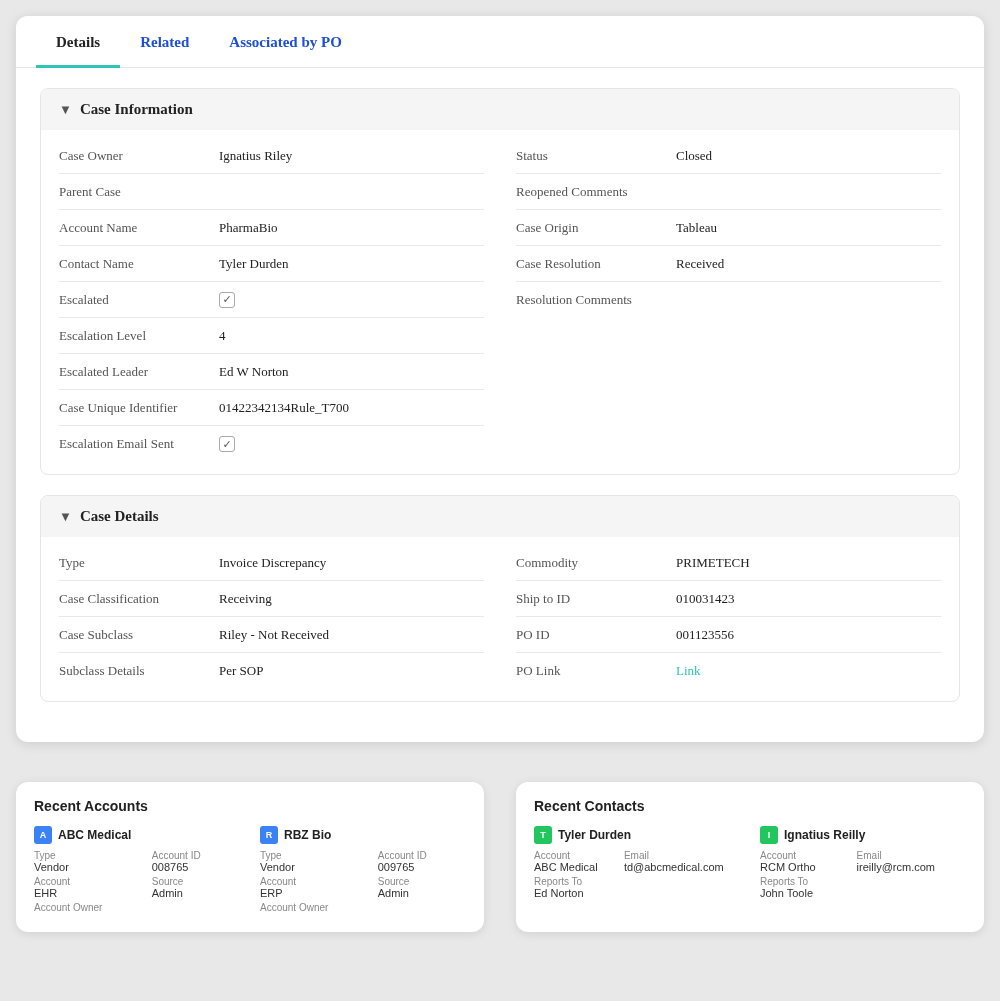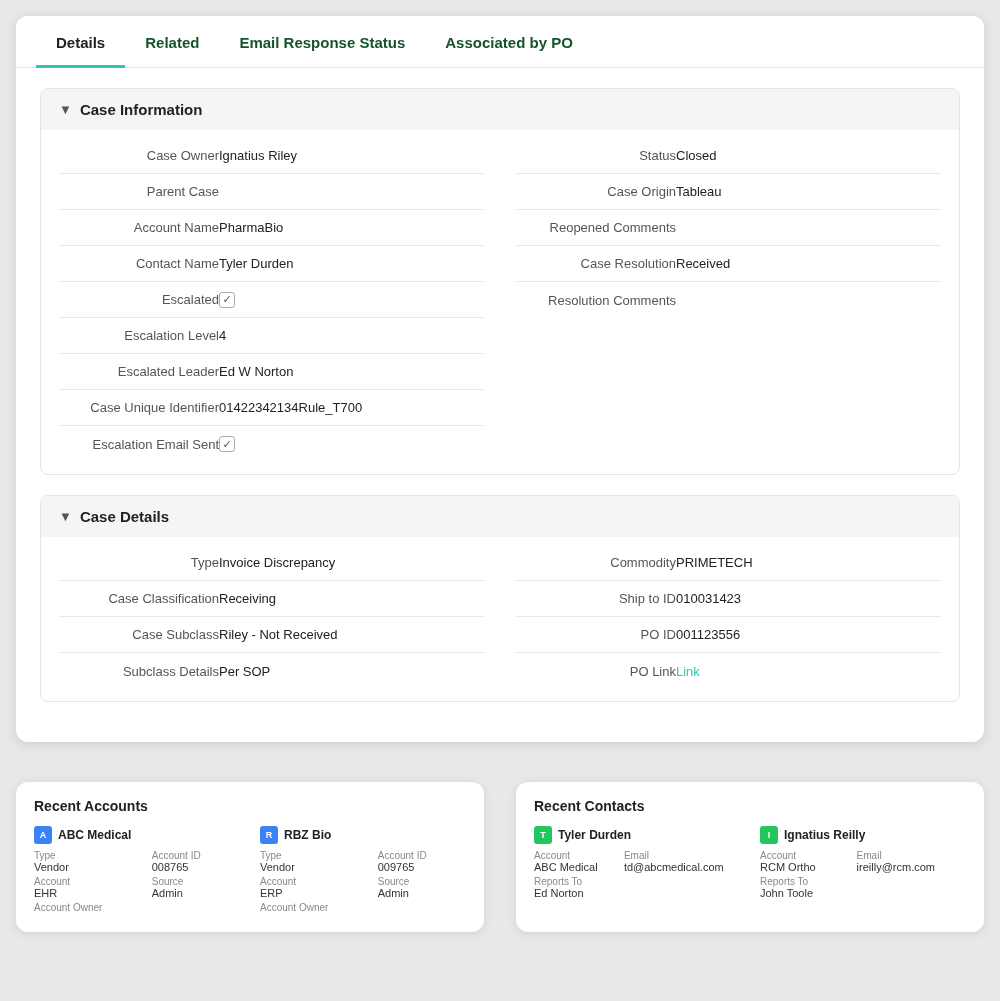--- a/index.html
+++ b/index.html
@@ -9,33 +9,34 @@
       font-size: 13px;
       color: #222;
       padding: 16px;
     }
     .main-card {
       background: #fff;
       border-radius: 12px;
       box-shadow: 0 2px 12px rgba(0,0,0,0.12);
       overflow: hidden;
       margin-bottom: 16px;
+      font-family: Liberation Serif, serif;
     }
     .tabs {
       display: flex;
       align-items: center;
       padding: 0 20px;
       border-bottom: 1px solid #e5e5e5;
       background: #fff;
     }
     .tab {
       padding: 18px 20px 14px;
       font-size: 15px;
       font-weight: 600;
-      color: #14532d;
+      color: #1d4ed8;
       cursor: pointer;
       border-bottom: 3px solid transparent;
       margin-bottom: -1px;
       white-space: nowrap;
     }
     .tab.active {
       color: #222;
       border-bottom: 3px solid #2ec4b6;
     }
     .content { padding: 20px 24px; }
@@ -75,21 +76,20 @@
       border-bottom: 1px solid #e8e8e8;
       padding: 9px 0;
       min-height: 36px;
     }
     .field-row:last-child { border-bottom: none; }
     .field-label {
       color: #555;
       font-size: 13px;
       width: 160px;
       flex-shrink: 0;
-      text-align: right;
     }
     .field-value {
       color: #222;
       font-size: 13px;
     }
     .field-value.link { color: #2ec4b6; cursor: pointer; }
     .checkbox-box {
       width: 16px; height: 16px;
       border: 1.5px solid #aaa;
       border-radius: 3px;
@@ -164,21 +164,20 @@
     }
   </style>
 </head>
 <body>
 
 <div class="main-card">
 
   <div class="tabs">
     <div class="tab active">Details</div>
     <div class="tab">Related</div>
-    <div class="tab">Email Response Status</div>
     <div class="tab">Associated by PO</div>
   </div>
 
   <div class="content">
 
     <div class="section">
       <div class="section-header">
         <span class="chevron">▼</span>
         <span class="section-title">Case Information</span>
       </div>
@@ -223,26 +222,26 @@
               <span class="checkbox-box">✓</span>
             </div>
           </div>
 
           <div class="fields-col">
             <div class="field-row">
               <span class="field-label">Status</span>
               <span class="field-value">Closed</span>
             </div>
             <div class="field-row">
+              <span class="field-label">Reopened Comments</span>
+              <span class="field-value"></span>
+            </div>
+            <div class="field-row">
               <span class="field-label">Case Origin</span>
               <span class="field-value">Tableau</span>
-            </div>
-            <div class="field-row">
-              <span class="field-label">Reopened Comments</span>
-              <span class="field-value"></span>
             </div>
             <div class="field-row">
               <span class="field-label">Case Resolution</span>
               <span class="field-value">Received</span>
             </div>
             <div class="field-row">
               <span class="field-label">Resolution Comments</span>
               <span class="field-value"></span>
             </div>
           </div>

